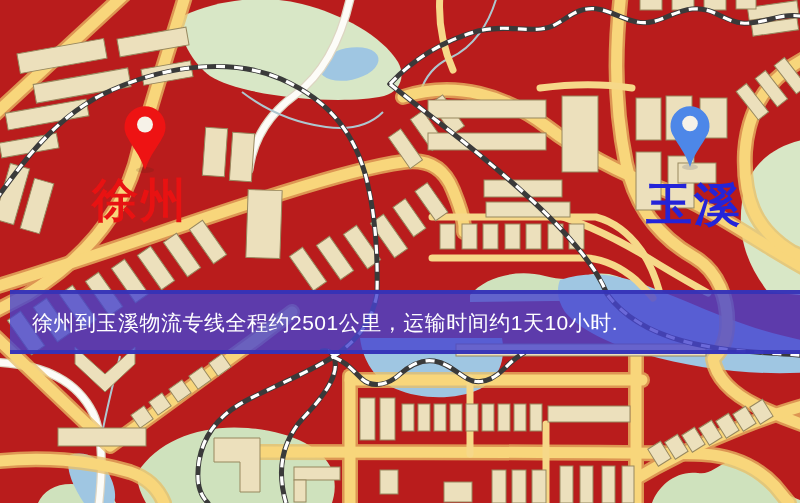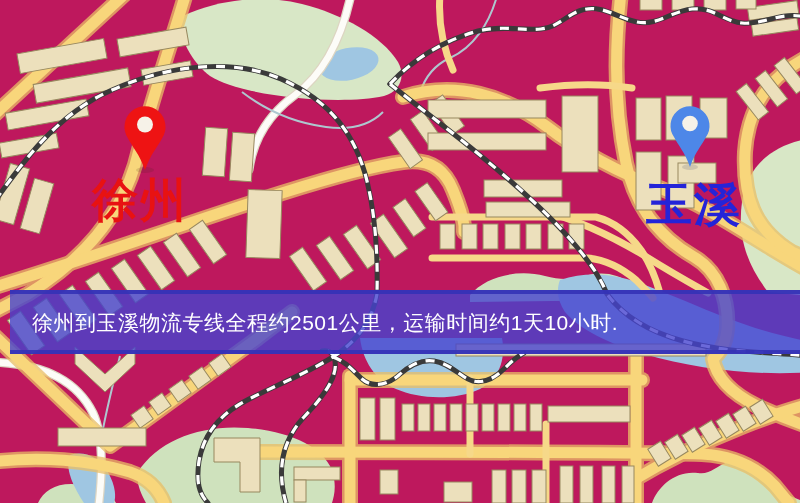--- a/index.html
+++ b/index.html
@@ -1,18 +1,18 @@
 <!DOCTYPE html>
 <html style="--origin-pin: #ee1313; --origin-label: #e81212; --destination-pin: #4d87e8; --destination-label: #2424d8; --banner-bg: #4644cf; --banner-text: #ffffff;"><head>
 <meta charset="utf-8">
 <style>
   html,body{margin:0;padding:0;background:#888;}
   .stage{
     position:relative;width:800px;height:503px;overflow:hidden;
-    background:#be185d;
+    background:#b91c1c;
     font-family:"Liberation Sans","DejaVu Sans",sans-serif;
   }
   svg{display:block;position:absolute;top:0;left:0;}
   .park{fill:#d8e7c6;stroke:none;}
   .park2{fill:#cfe2bd;}
   .water{fill:#9fc6e2;stroke:none;}
   .stream{fill:none;stroke:#aec7cf;stroke-width:2;}
   .road-casing{fill:none;stroke:#e9bf66;stroke-linecap:round;stroke-linejoin:round;opacity:.75;}
   .road{fill:none;stroke:#f8d67b;stroke-linecap:round;stroke-linejoin:round;}
   .road-minor{fill:none;stroke:#f6d889;stroke-linecap:round;stroke-linejoin:round;}

